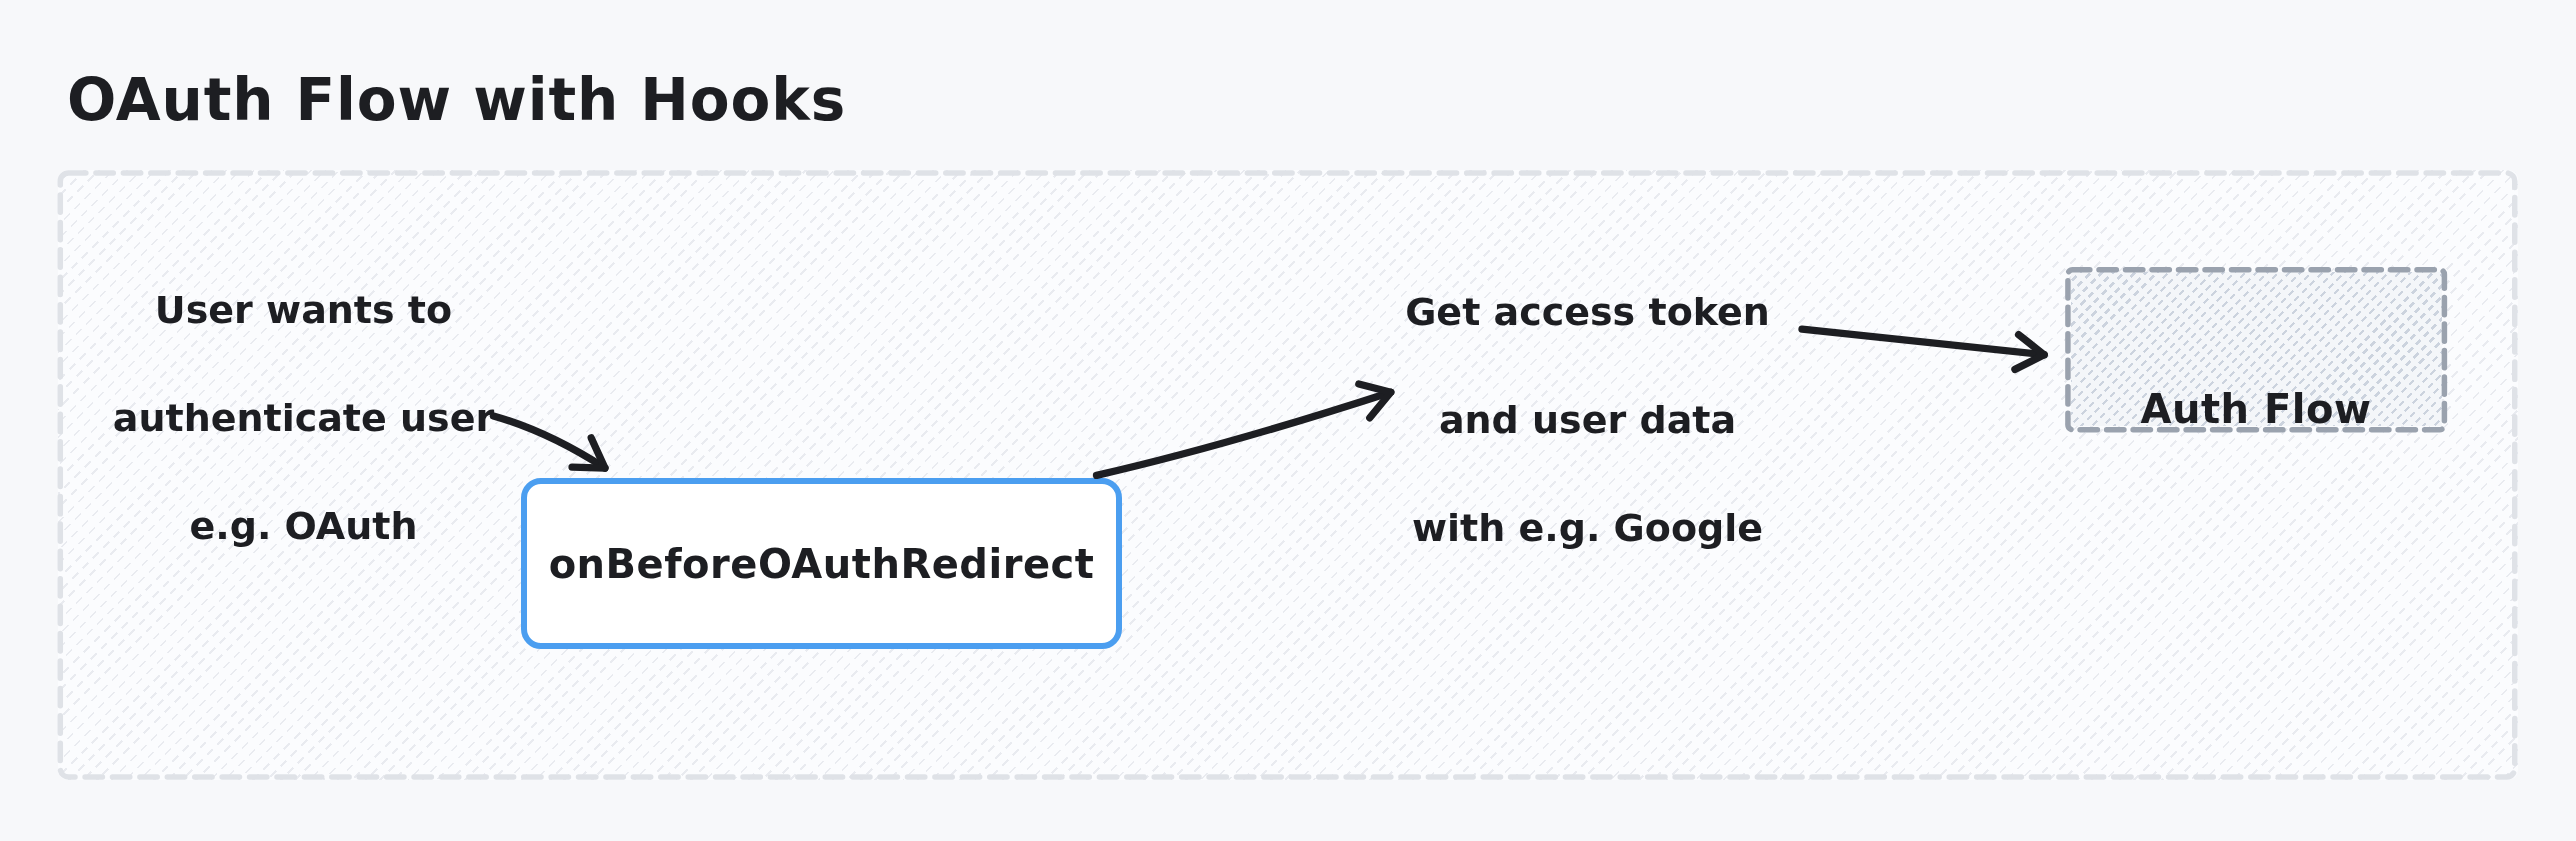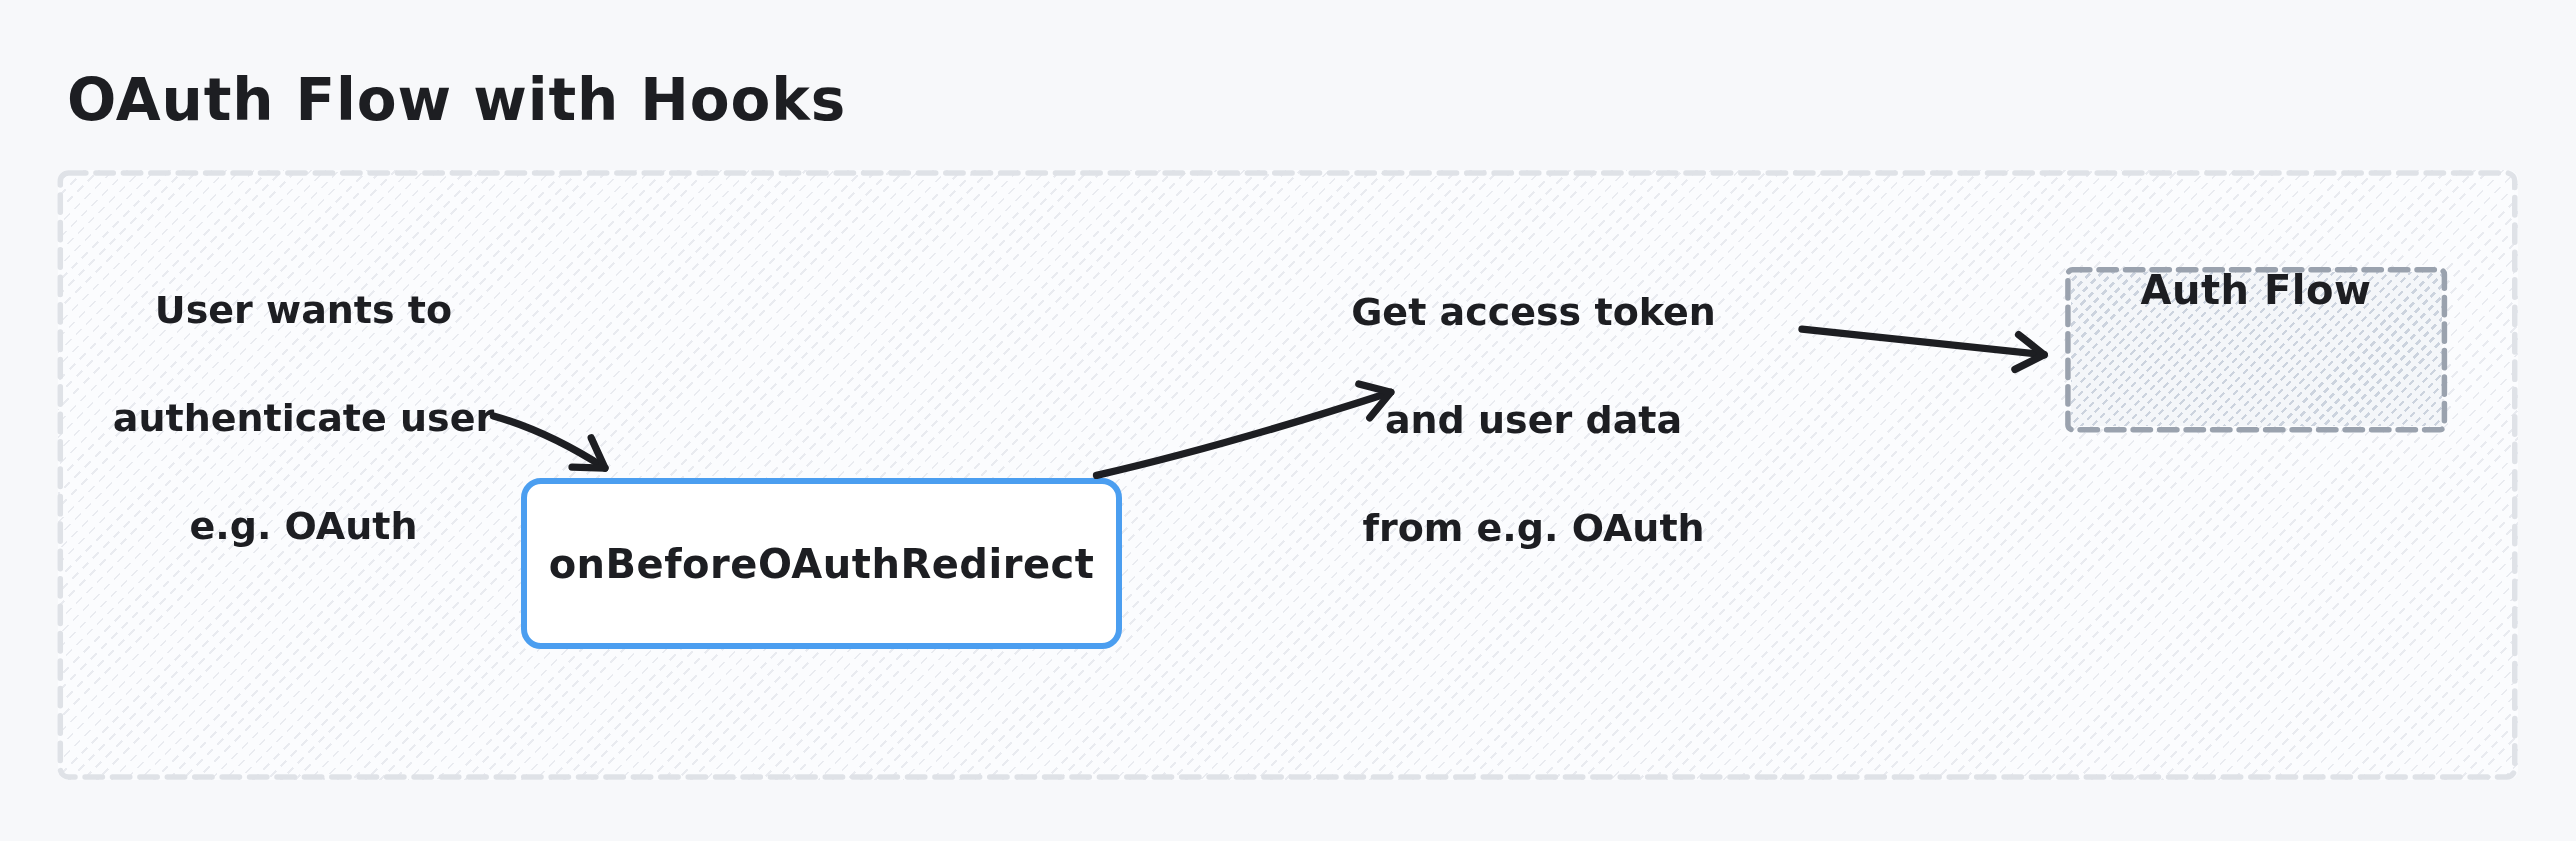--- a/index.html
+++ b/index.html
@@ -77,42 +77,42 @@
     white-space:nowrap;
     color:var(--ink);
   }
   .auth-node-label{
     position:absolute;
     left:2065px;
     top:267px;
     width:382px;
     height:165px;
     display:flex;
-    align-items:flex-start;
+    align-items:flex-end;
     justify-content:center;
   }
   .annotation{
     position:absolute;
     width:475px;
     display:flex;
     flex-direction:column;
     align-items:center;
     text-align:center;
   }
   .annotation span{
     display:block;
     font-size:38px;
     font-weight:700;
     line-height:60px;
     white-space:nowrap;
     color:var(--ink);
     margin-top:48px;
   }
   .annotation.user-intent{ left:66px; top:232px; }
-  .annotation.token-exchange{ left:1296px; top:234px; }
+  .annotation.token-exchange{ left:1350px; top:234px; }
   .arrows-overlay{
     position:absolute;
     left:0; top:0;
     width:2576px;
     height:842px;
     pointer-events:none;
   }
   .arrows-overlay path, .arrows-overlay rect{ fill:none; }
 </style>
 </head>
@@ -128,21 +128,21 @@
 
   <div class="annotation user-intent">
     <span>User wants to</span>
     <span>authenticate user</span>
     <span>e.g. OAuth</span>
   </div>
 
   <div class="annotation token-exchange">
     <span>Get access token</span>
     <span>and user data</span>
-    <span>from e.g. OAuth</span>
+    <span>with e.g. Google</span>
   </div>
 
   <div class="hook-node">
     <div class="node-label">onBeforeOAuthRedirect</div>
   </div>
 
   <div class="auth-node-label">
     <div class="node-label">Auth Flow</div>
   </div>
 

